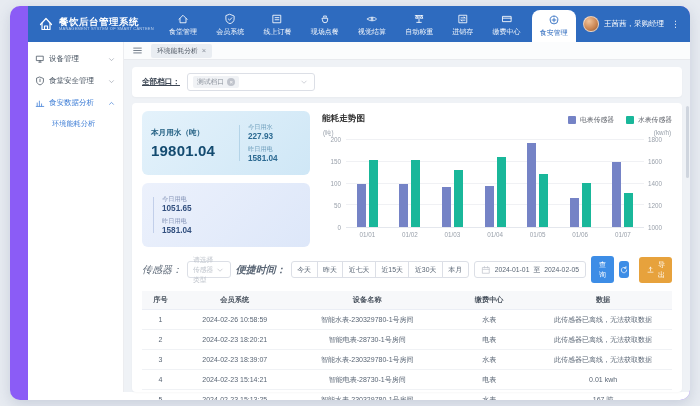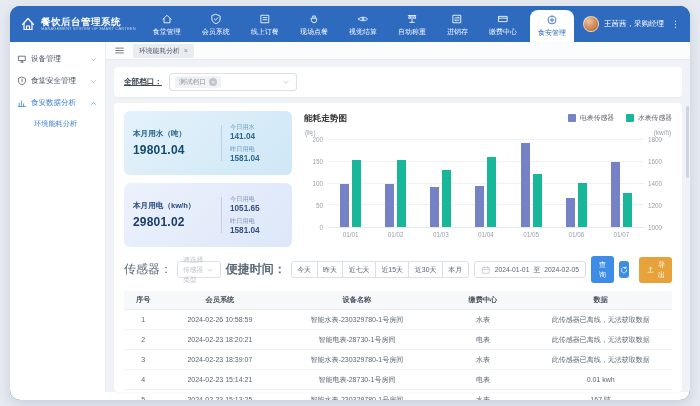--- a/index.html
+++ b/index.html
@@ -1,19 +1,19 @@
 <!DOCTYPE html>
 <html><head>
 <meta charset="utf-8">
 <style>
   * { margin:0; padding:0; box-sizing:border-box; }
   html,body { width:700px; height:406px; }
   body { background:#e7ebf1; font-family:"Liberation Sans","DejaVu Sans",sans-serif; overflow:hidden; }
-  .window { position:absolute; inset:6px 10px 6px 10px; background:#0c4a6e; border-radius:10px; overflow:hidden;
-            box-shadow:0 4px 14px rgba(60,80,120,.18); display:flex; flex-direction:column; }
+  .window { position:absolute; inset:6px 10px 6px 10px; background:#8b5cf6; border-radius:10px; overflow:hidden;
+            box-shadow:0 4px 14px rgba(60,80,120,.18); display:flex; flex-direction:column;padding-left:18px; }
   
   .header { height:36px; background:#2e6bbf; display:flex; align-items:stretch; padding:0 8px 0 10px; flex:none; }
   .logo { display:flex; align-items:center; gap:5px; margin-right:4px; color:#fff; }
   .logo-ic { display:flex; }
   .logo-txt { display:flex; flex-direction:column; line-height:1.1; }
   .logo-title { font-size:9.5px; font-weight:bold; letter-spacing:.5px; }
   .logo-sub { font-size:4px; opacity:.65; letter-spacing:.2px; }
   .nav { flex:1; display:flex; justify-content:space-evenly; align-items:stretch; }
   .nav-item { display:flex; flex-direction:column; align-items:center; justify-content:center; gap:2px;
               color:rgba(255,255,255,.95); padding:3px 8px 2px; cursor:pointer; }
@@ -55,54 +55,54 @@
   
   .content-card { background:#fff; border-radius:4px; margin:0 8px; padding:8px 10px 6px; flex:1;
                   display:flex; flex-direction:column; min-height:0; box-shadow:0 1px 2px rgba(0,0,0,.03); }
   .toprow { display:flex; gap:12px; flex:none; }
   .stats { width:168px; flex:none; display:flex; flex-direction:column; gap:8px; }
   .stat-card { border-radius:6px; padding:8px 9px; display:flex; align-items:center; height:64px; }
   .stat-card.water { background:linear-gradient(135deg,#e4f2fb,#cfe7f6); }
   .stat-card.power { background:linear-gradient(135deg,#ecf1fc,#dde7f9); }
   .stat-main { display:flex; flex-direction:column; gap:4px; min-width:86px; }
   .stat-title { font-size:7.6px; font-weight:bold; }
-  .stat-value { font-size:12px; font-weight:bold; letter-spacing:.2px; }
+  .stat-value { font-size:15px; font-weight:bold; letter-spacing:.2px; }
   .water .stat-title { color:#1f5d80; } .water .stat-value { color:#134b70; }
   .power .stat-title { color:#27497d; } .power .stat-value { color:#1d3c6d; }
   .stat-div { width:1px; height:36px; flex:none; margin:0 8px 0 2px; }
   .water .stat-div { background:#b4d4e8; } .power .stat-div { background:#c2cfea; }
   .stat-side { display:flex; flex-direction:column; gap:4px; }
   .mini-label { font-size:6.2px; }
   .mini-value { font-size:8.2px; font-weight:bold; }
   .water .mini-label { color:#6b9cba; } .water .mini-value { color:#2c6a92; }
   .power .mini-label { color:#8292b6; } .power .mini-value { color:#33507f; }
   
   .chart { flex:1; display:flex; flex-direction:column; min-width:0; padding-top:2px; }
-  .chart-head { display:flex; align-items:flex-start; justify-content:space-between; margin-bottom:4px; }
+  .chart-head { display:flex; align-items:flex-end; justify-content:space-between; margin-bottom:4px; }
   .chart-title { font-size:8.6px; font-weight:bold; color:#333; }
   .legend { display:flex; gap:12px; }
   .legend-item { display:flex; align-items:center; gap:4px; font-size:6.8px; color:#5a5e66; cursor:pointer; }
   .swatch { width:8px; height:8px; border-radius:1px; }
   .units-row { display:flex; justify-content:space-between; font-size:6.3px; color:#98a0aa; padding:0 1px; margin-bottom:2px; }
   .chart-body { display:flex; height:88px; }
   .ycol { width:24px; position:relative; flex:none; }
   .ycol.right { width:28px; }
   .ytick { position:absolute; right:5px; font-size:6.3px; color:#9aa1ab; transform:translateY(3px); }
   .ycol.right .ytick { right:auto; left:4px; }
   .plot { flex:1; position:relative; display:flex; align-items:flex-end; border-bottom:1px solid #e4e7ed; }
   .gridline { position:absolute; left:0; right:0; height:1px; background:#f0f1f4; }
   .bar-group { flex:1; display:flex; align-items:flex-end; justify-content:center; gap:3px; height:100%; position:relative; z-index:1; }
   .bar { width:9px; }
   .xrow { display:flex; margin-top:3px; }
   .xrow .xsp-l { width:24px; flex:none; } .xrow .xsp-r { width:28px; flex:none; }
   .xlabels { flex:1; display:flex; }
   .xlabel { flex:1; text-align:center; font-size:6.3px; color:#9aa1ab; }
   
   .toolbar { display:flex; align-items:center; gap:5px; margin-top:9px; flex:none; }
-  .tlabel { font-size:12px; color:#5a6675; white-space:nowrap; }
+  .tlabel { font-size:10px; color:#5a6675; white-space:nowrap;font-style:italic; }
   .select2 { width:104px; height:17px; border:1px solid #dcdfe6; border-radius:3px; display:flex; align-items:center;
              padding:0 5px; cursor:pointer; }
   .placeholder { font-size:6.8px; color:#bfc4cc; }
   .btn-group { display:flex; }
   .qbtn { border:1px solid #dcdfe6; background:#fff; padding:2.5px 5.5px; font-size:6.9px; color:#5a6675;
           margin-left:-1px; cursor:pointer; white-space:nowrap; }
   .qbtn:first-child { border-radius:3px 0 0 3px; margin-left:0; }
   .qbtn:last-child { border-radius:0 3px 3px 0; }
   .datebox { height:17px; border:1px solid #dcdfe6; border-radius:3px; display:flex; align-items:center;
              gap:4px; padding:0 6px; cursor:pointer; }
@@ -328,33 +328,29 @@
           <div class="stats">
             <div class="stat-card water">
               <div class="stat-main">
                 <span class="stat-title">本月用水（吨）</span>
                 <span class="stat-value">19801.04</span>
               </div>
               <div class="stat-div"></div>
               <div class="stat-side">
                 <div>
                   <div class="mini-label">今日用水</div>
-                  <div class="mini-value">141.04</div>
+                  <div class="mini-value">227.93</div>
                 </div>
                 <div>
                   <div class="mini-label">昨日用电</div>
                   <div class="mini-value">1581.04</div>
                 </div>
               </div>
             </div>
             <div class="stat-card power">
-              <div class="stat-main">
-                <span class="stat-title">本月用电（kw/h）</span>
-                <span class="stat-value">29801.02</span>
-              </div>
               <div class="stat-div"></div>
               <div class="stat-side">
                 <div>
                   <div class="mini-label">今日用电</div>
                   <div class="mini-value">1051.65</div>
                 </div>
                 <div>
                   <div class="mini-label">昨日用电</div>
                   <div class="mini-value">1581.04</div>
                 </div>

